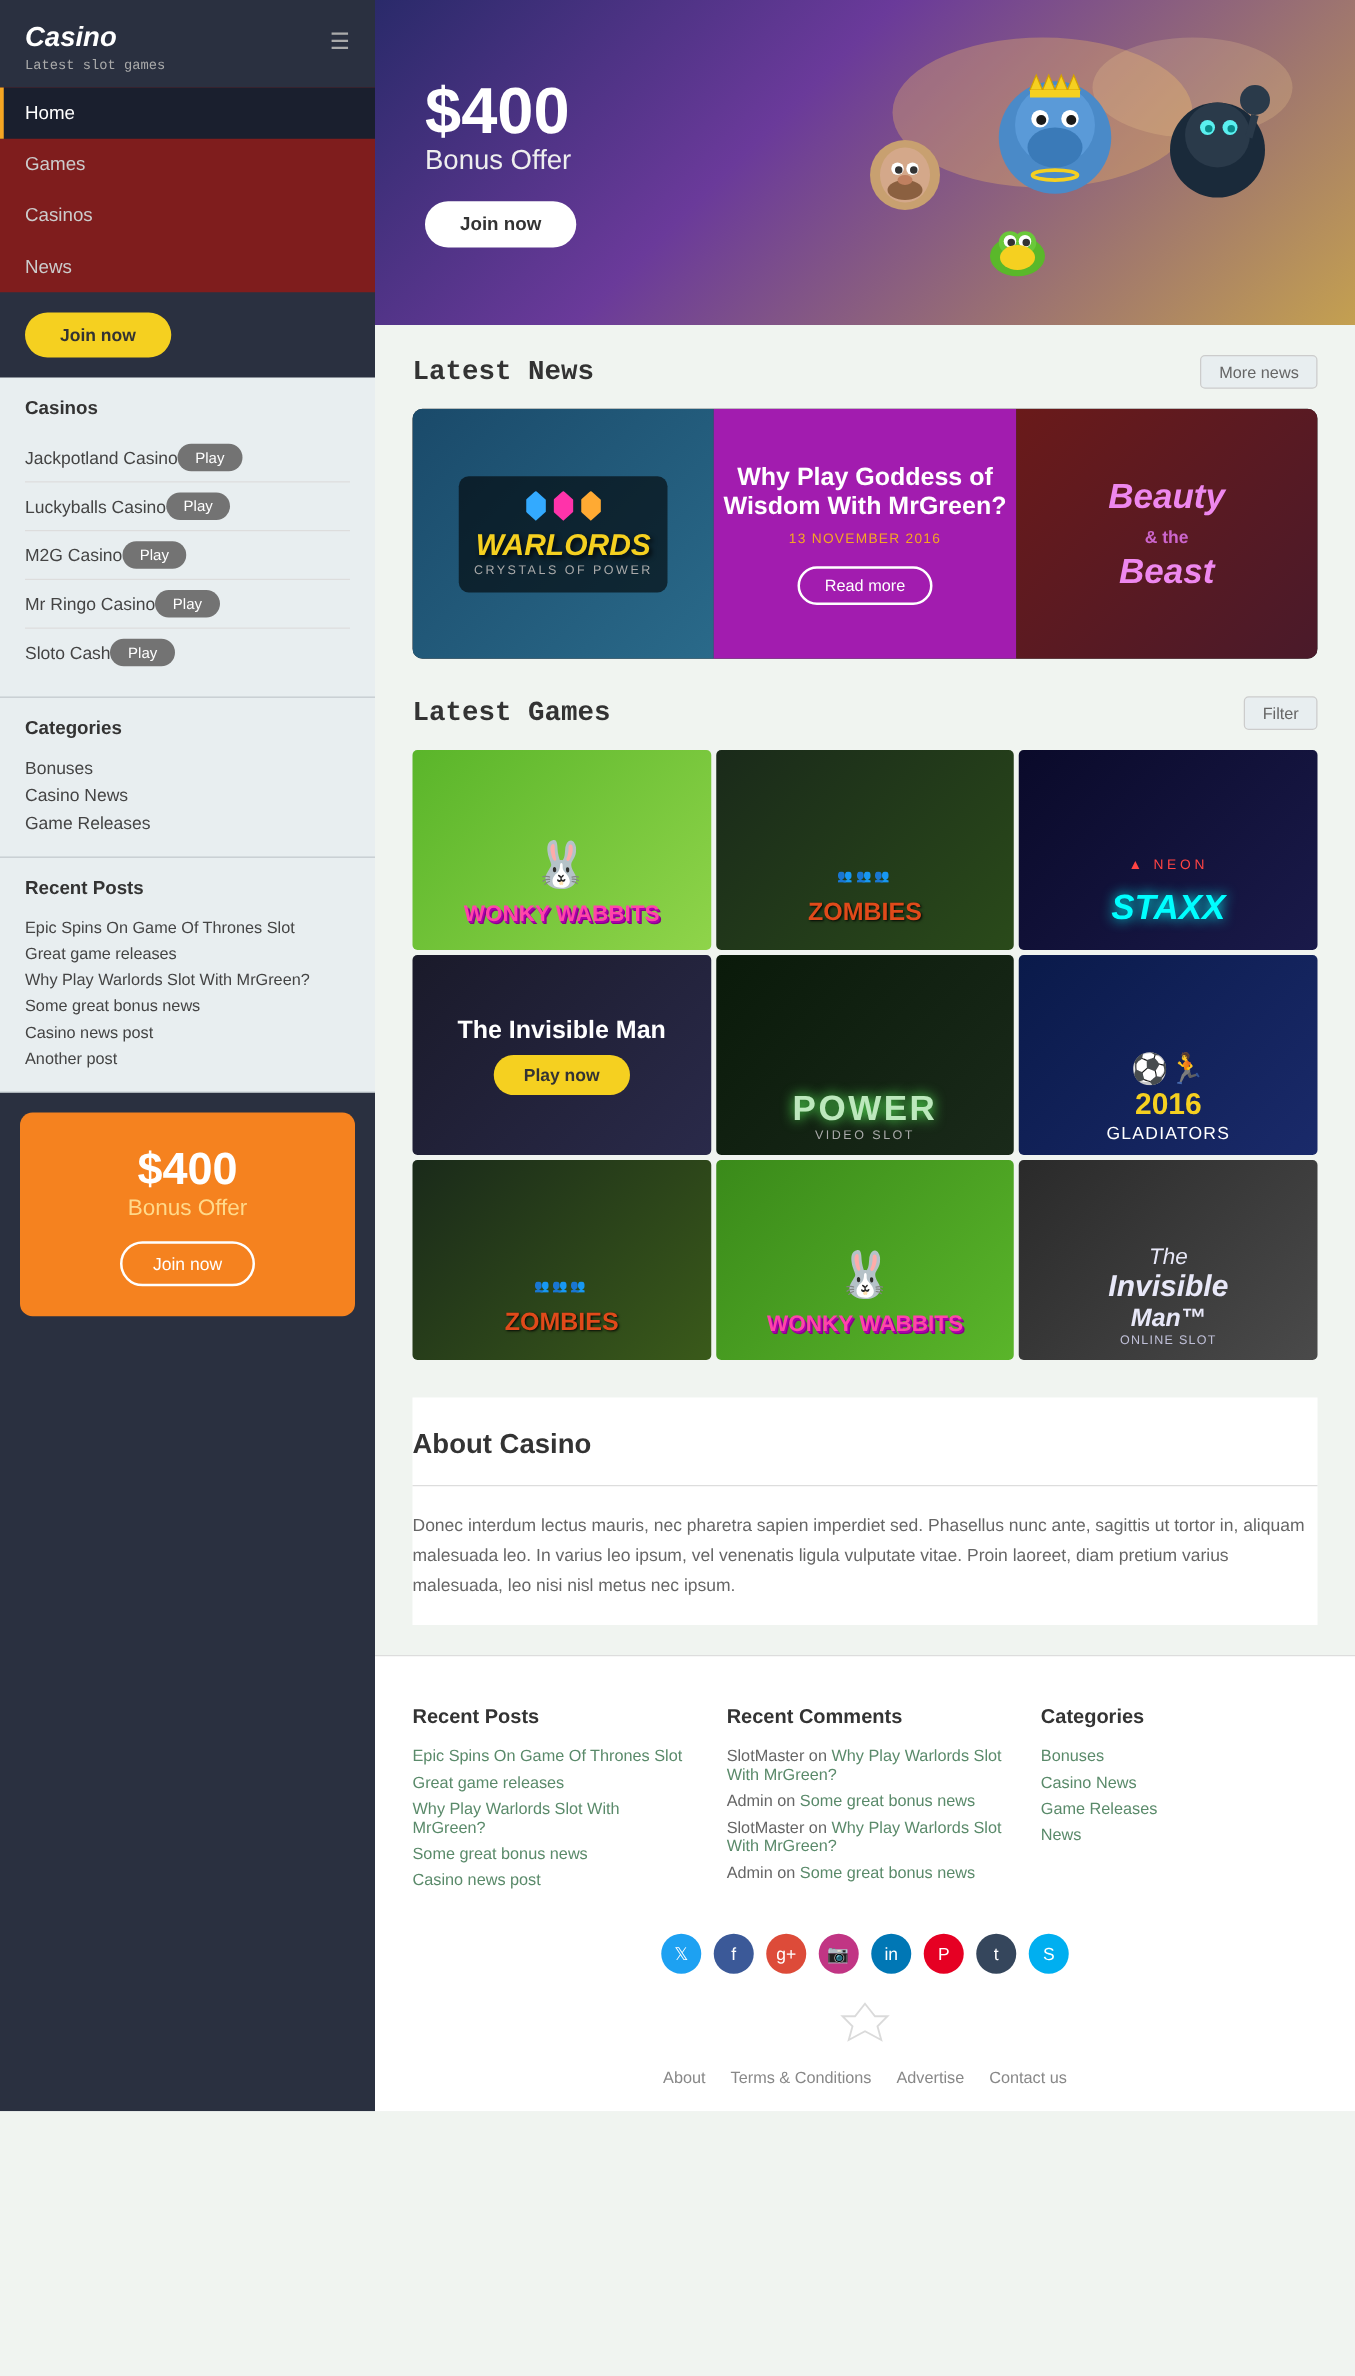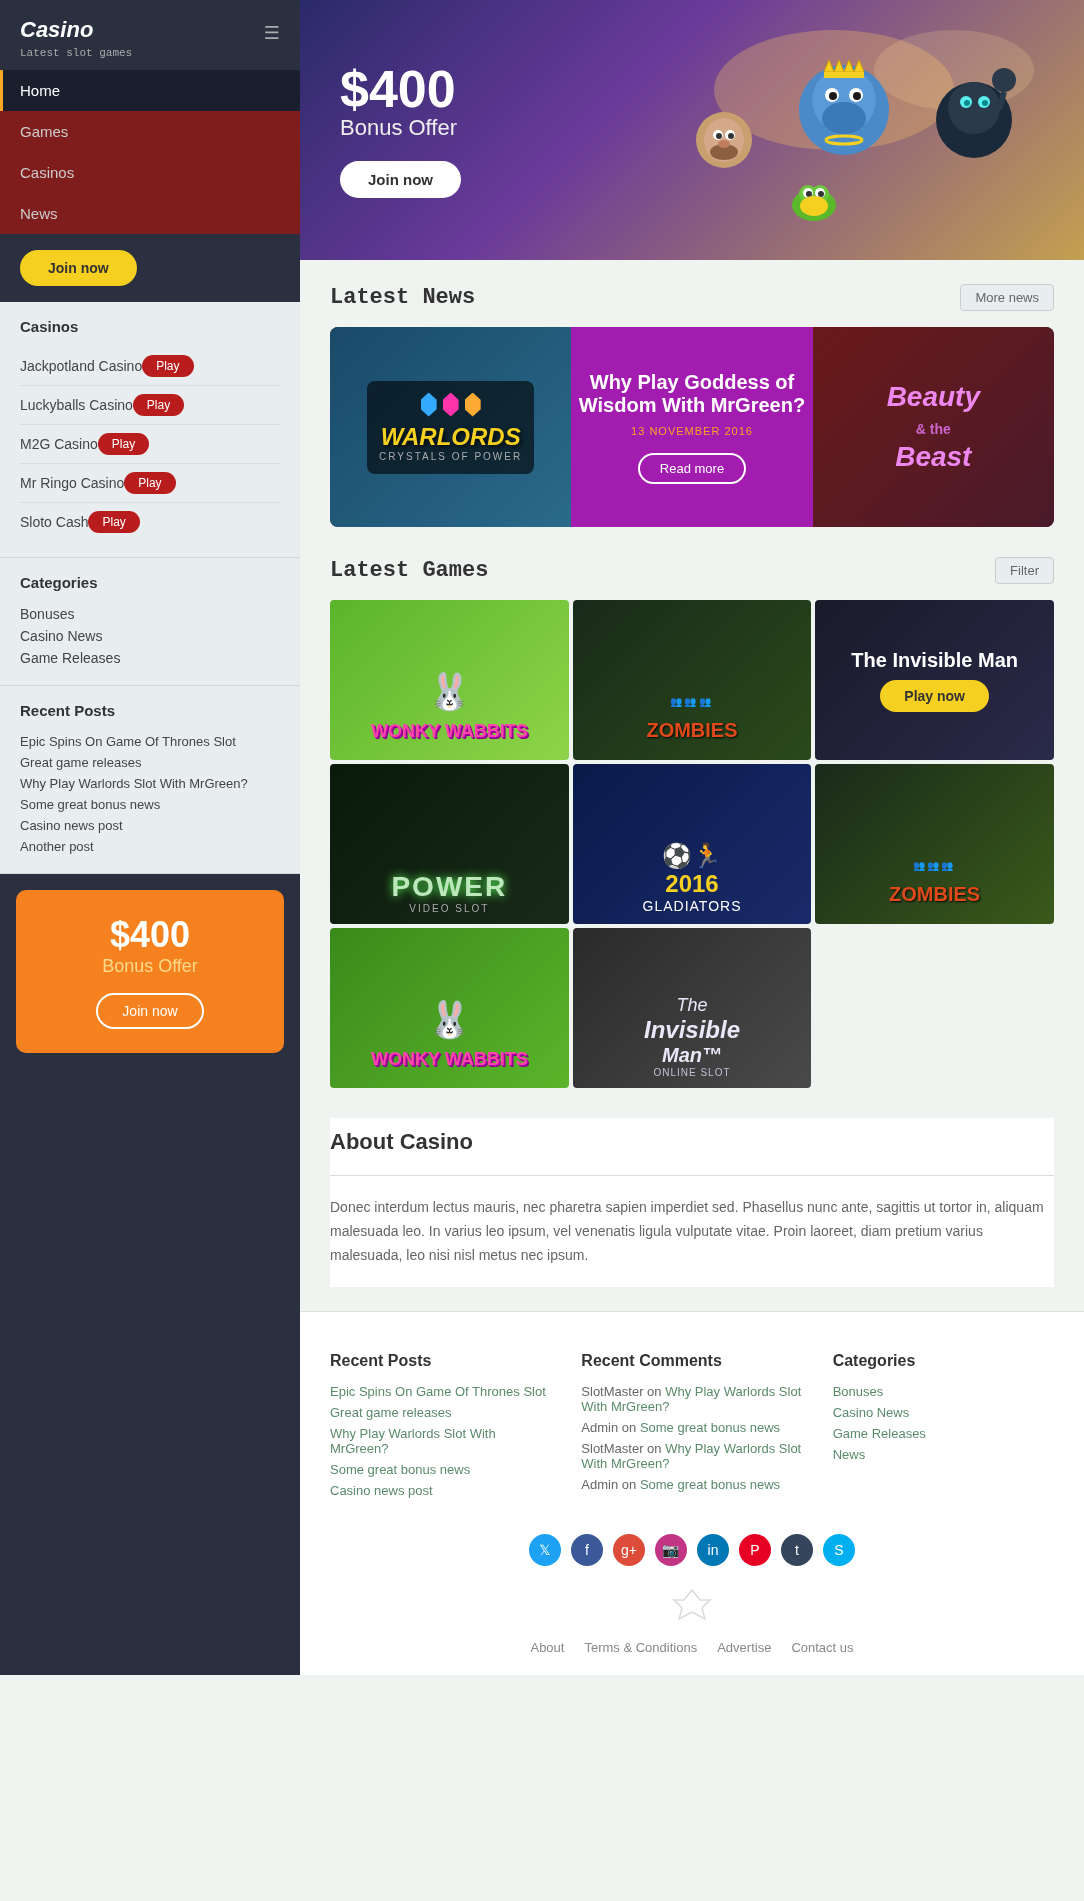--- a/index.html
+++ b/index.html
@@ -25,21 +25,21 @@
     .sidebar-join-btn { background: #f5d020; border: none; color: #333; font-size: 14px; font-weight: bold; padding: 10px 28px; border-radius: 20px; cursor: pointer; }
 
     
     .sidebar-section { background: #e8eef0; padding: 16px 20px; border-bottom: 1px solid #d0d8da; }
     .sidebar-section-title { font-size: 15px; font-weight: bold; color: #333; margin-bottom: 12px; }
 
     
     .casino-item { display: flex; align-items: center; justify-content: flex-start; padding: 8px 0; border-bottom: 1px solid #ddd; }
     .casino-item:last-child { border-bottom: none; }
     .casino-name { font-size: 14px; color: #444; }
-    .play-btn { background: #b91c1c; color: #fff; border: none; border-radius: 12px; padding: 4px 14px; font-size: 12px; cursor: pointer; }
+    .play-btn { background: #737373; color: #fff; border: none; border-radius: 12px; padding: 4px 14px; font-size: 12px; cursor: pointer; }
 
     
     .category-link { display: block; font-size: 14px; color: #444; text-decoration: none; padding: 3px 0; }
 
     
     .recent-post-link { display: block; font-size: 13px; color: #444; text-decoration: none; padding: 3px 0; }
 
     
     .sidebar-bonus { background: #f5821f; margin: 16px; border-radius: 10px; padding: 24px 20px; text-align: center; }
     .sidebar-bonus .amount { color: #fff; font-size: 36px; font-weight: bold; }
@@ -305,20 +305,26 @@
             <div style="font-size:36px;">🐰</div>
             <div class="game-label" style="color:#ff44aa;font-size:18px;font-weight:900;text-shadow:1px 1px 0 #aa00aa,2px 2px 0 #880088;">WONKY WABBITS</div>
           </div>
         </div>
         <div class="game-tile game-tile-zombies">
           <div style="text-align:center;padding:10px;">
             <div style="color:#aad88a;font-size:10px;letter-spacing:2px;text-align:center;padding-bottom:4px;">👥👥👥</div>
             <div class="game-label game-label-red">ZOMBIES</div>
           </div>
         </div>
+        <div class="game-tile game-tile-neon">
+          <div style="text-align:center;padding:10px;">
+            <div style="color:#ff4444;font-size:11px;letter-spacing:3px;margin-bottom:4px;">▲ NEON</div>
+            <div class="game-label game-label-neon">STAXX</div>
+          </div>
+        </div>
 
         <div class="game-tile game-tile-invisible">
           <div style="text-align:center;">
             <div class="game-title-white">The Invisible Man</div>
             <button class="play-now-btn">Play now</button>
           </div>
         </div>
         <div class="game-tile game-tile-aliens">
           <div style="text-align:center;padding:10px;">
             <div class="aliens-text">POWER</div>
@@ -348,21 +354,21 @@
         <div class="game-tile game-tile-invisible2">
           <div style="text-align:center;padding:10px;">
             <div class="invisible-text">The</div>
             <div style="color:#e8e8f8;font-size:24px;font-weight:bold;font-style:italic;">Invisible</div>
             <div style="color:#e8e8f8;font-size:20px;font-weight:bold;font-style:italic;">Man™</div>
             <div class="invisible-sub">ONLINE SLOT</div>
           </div>
         </div>
       </div>
 
-      <div style="background:#fff;padding:11px 0 20px 0;margin-bottom:0;">
+      <div style="background:#fff;padding:24px 0 20px 0;margin-bottom:0;">
         <div class="about-title">About Casino</div>
         <hr class="divider">
         <div class="about-text">Donec interdum lectus mauris, nec pharetra sapien imperdiet sed. Phasellus nunc ante, sagittis ut tortor in, aliquam malesuada leo. In varius leo ipsum, vel venenatis ligula vulputate vitae. Proin laoreet, diam pretium varius malesuada, leo nisi nisl metus nec ipsum.</div>
       </div>
 
     </div>
 
     <div class="footer">
       <div class="footer-cols">
 

